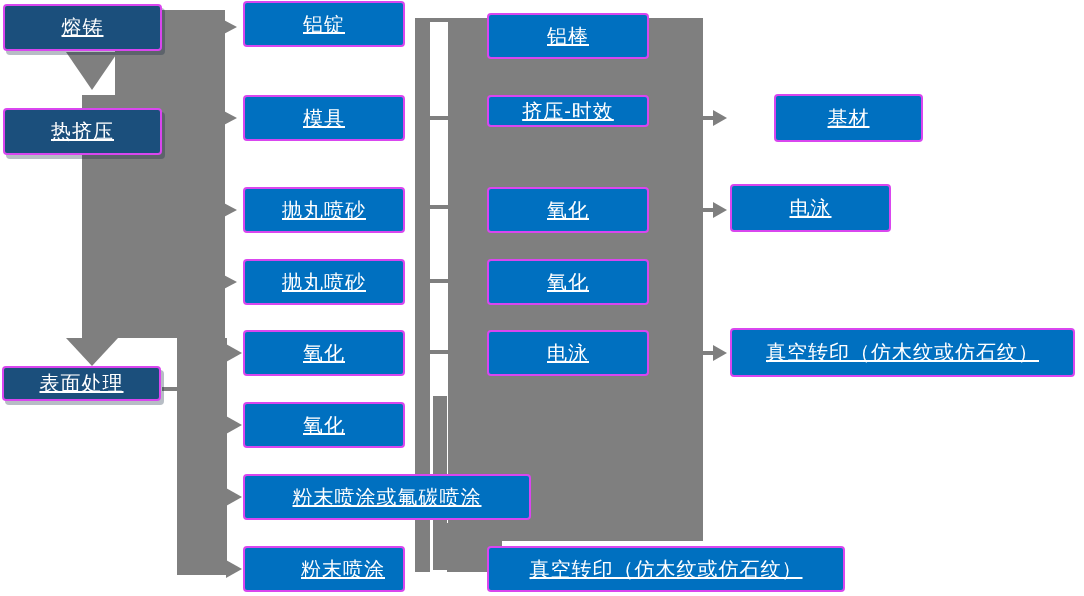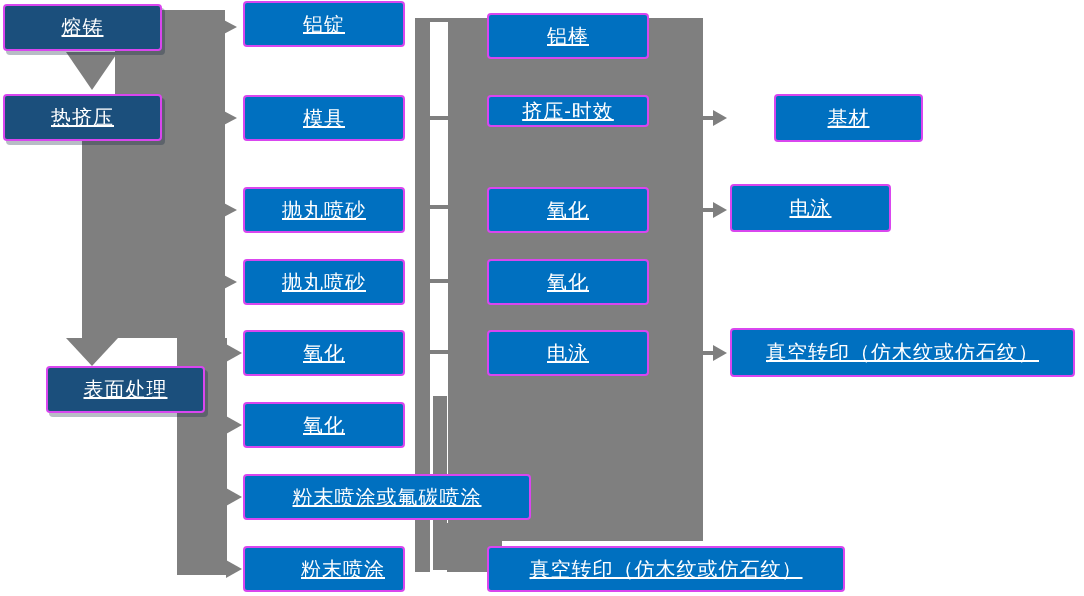--- a/index.html
+++ b/index.html
@@ -80,22 +80,22 @@
       <rect x="703" y="116" width="11" height="4"></rect>
       <polygon points="713,110 713,126 727,118"></polygon>
       <rect x="703" y="208" width="11" height="4"></rect>
       <polygon points="713,202 713,218 727,210"></polygon>
       <rect x="703" y="351" width="11" height="4"></rect>
       <polygon points="713,345 713,361 727,353"></polygon>
     </g>
   </svg>
 
   <div class="node dark" style="left:3px;top:4px;width:159px;height:47px;">熔铸</div>
-  <div class="node dark" style="left:3px;top:94px;width:159px;height:47px;">热挤压</div>
-  <div class="node dark" style="left:2px;top:366px;width:159px;height:47px;margin-left:44px;">表面处理</div>
+  <div class="node dark" style="left:3px;top:108px;width:159px;height:47px;">热挤压</div>
+  <div class="node dark" style="left:2px;top:366px;width:159px;height:35px;">表面处理</div>
 
   <div class="node bright" style="left:243px;top:1px;width:162px;height:46px;">铝锭</div>
   <div class="node bright" style="left:243px;top:95px;width:162px;height:46px;">模具</div>
   <div class="node bright" style="left:243px;top:187px;width:162px;height:46px;">抛丸喷砂</div>
   <div class="node bright" style="left:243px;top:259px;width:162px;height:46px;">抛丸喷砂</div>
   <div class="node bright" style="left:243px;top:330px;width:162px;height:46px;">氧化</div>
   <div class="node bright" style="left:243px;top:402px;width:162px;height:46px;">氧化</div>
   <div class="node bright" style="left:243px;top:474px;width:288px;height:46px;">粉末喷涂或氟碳喷涂</div>
   <div class="node bright" style="left:243px;top:546px;width:162px;height:46px;padding-left:38px;">粉末喷涂</div>
 

